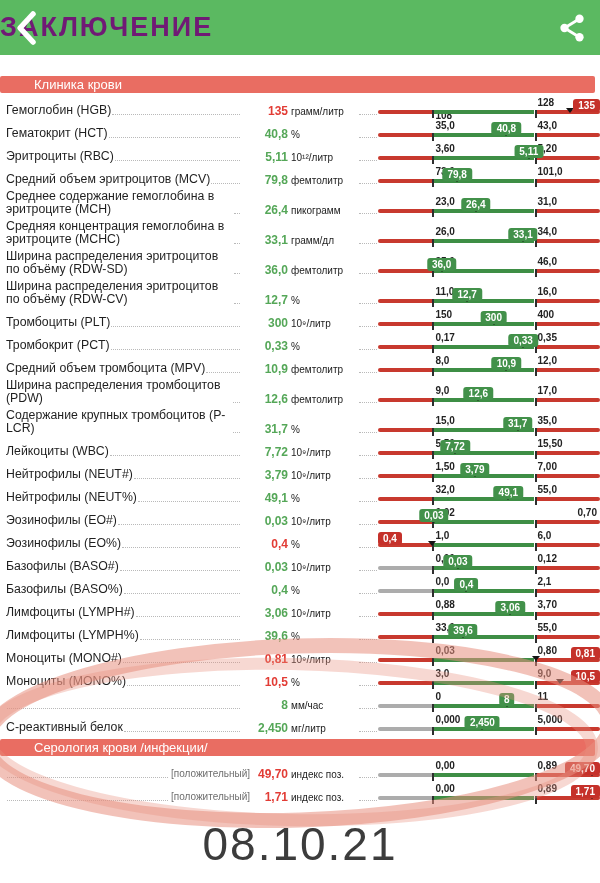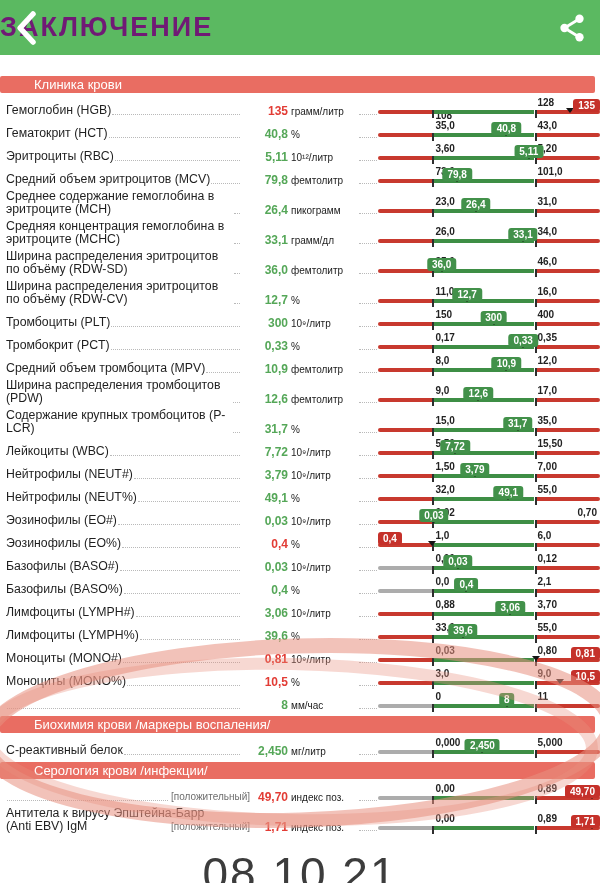--- a/index.html
+++ b/index.html
@@ -757,21 +757,20 @@
         <div class="seg seg-left gray"></div>
         <div class="seg seg-mid"></div>
         <div class="seg seg-right"></div>
         <div class="tick tick-min"></div>
         <div class="tick tick-max"></div>
         <div class="marker" style="left: 57.9545%;"></div>
 
       </div>
     </div>
   </div>
-<div class="section-header">Биохимия крови /маркеры воспаления/</div>
   <div class="row">
     <div class="name">С-реактивный белок</div>
     <div class="leader"></div>
 
     <div class="vu">
       <span class="value normal">2,450</span>
       <span class="unit">мг/литр</span>
     </div>
     <div class="leader short"></div>
     <div class="bar-wrap">
@@ -812,21 +811,20 @@
         <div class="seg seg-right"></div>
         <div class="tick tick-min"></div>
         <div class="tick tick-max"></div>
         <div class="marker" style="left: 96.5%;"></div>
 
       </div>
     </div>
   </div>
 
   <div class="row">
-    <div class="name">Антитела к вирусу Эпштейна-Барр (Anti EBV) IgM</div>
     <div class="leader"></div>
     <span class="qualifier">[положительный]</span>
     <div class="vu">
       <span class="value high">1,71</span>
       <span class="unit">индекс поз.</span>
     </div>
     <div class="leader short"></div>
     <div class="bar-wrap">
       <div class="bar-labels">
         <span class="min-label" style="left: calc(24.5% + 3px);">0,00</span>

